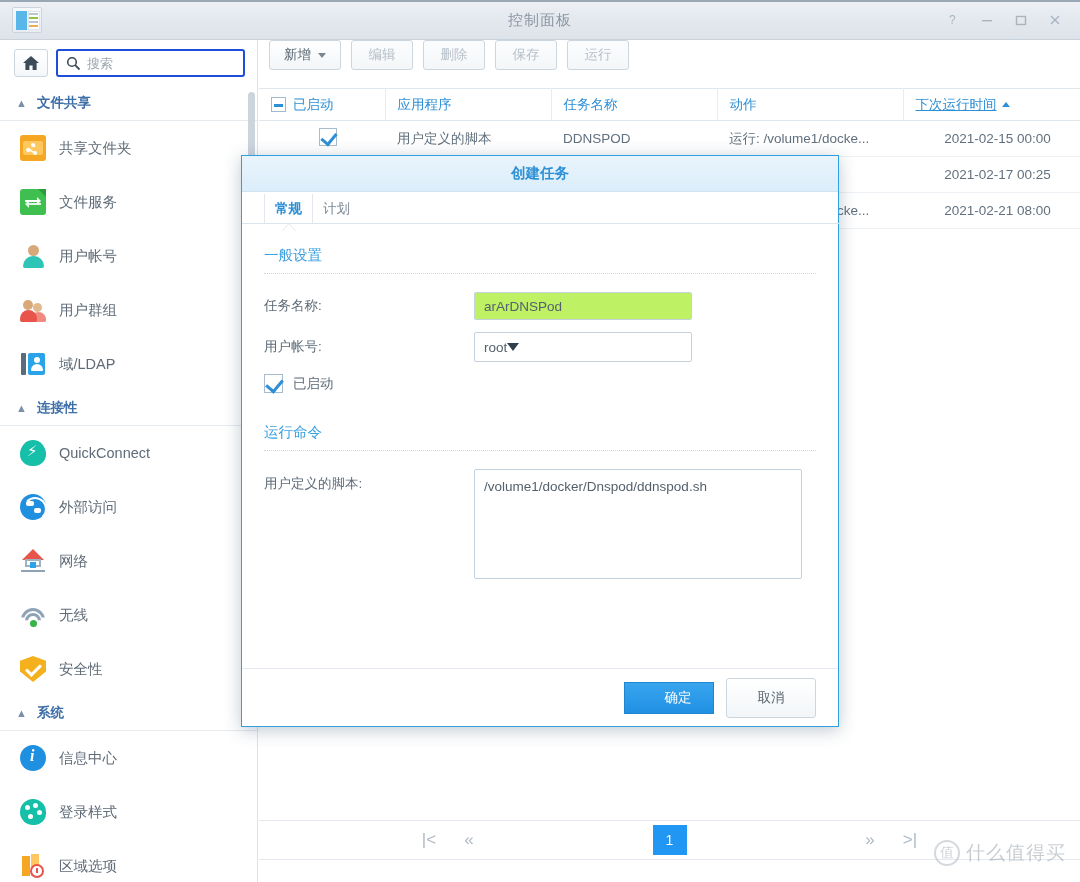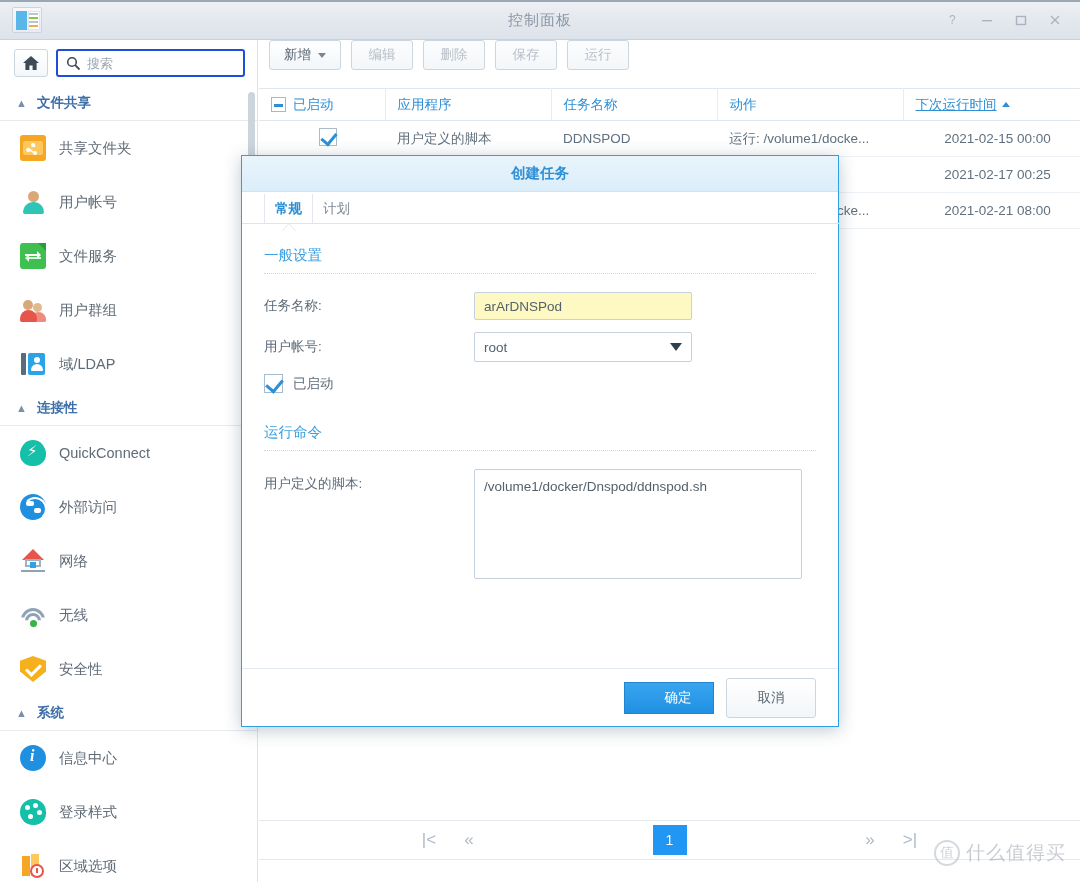--- a/index.html
+++ b/index.html
@@ -219,28 +219,28 @@
     content:""; position:absolute; left:50%; margin-left:-7px; bottom:-8px;
     width:0;height:0;border-left:7px solid transparent;border-right:7px solid transparent;
     border-bottom:8px solid #fff; filter:drop-shadow(0 -1px 0 #dde5ec);
   }
   .modal-body{ padding:22px 22px 0 22px; height:440px; position:relative; }
   .sec-title{ font-size:14.5px; color:#3aa0e0; padding-bottom:8px; }
   .dotted{ border-bottom:1px dotted #cdd8e2; margin-bottom:18px; }
   .frow{ display:flex; align-items:center; margin-bottom:12px; }
   .flabel{ width:210px; font-size:13.5px; color:#5d6a77; }
   .finput{
-    width:218px; height:28px; border:1px solid #c5d2dd; background:#fef9c3; border-radius:2px;
+    width:218px; height:28px; border:1px solid #c5d2dd; background:#bef264; border-radius:2px;
     font-size:13.5px; color:#54616d; padding:0 9px; outline:none;
     font-family:"Liberation Sans","DejaVu Sans",sans-serif;
   }
   .fselect{
     width:218px; height:30px; border:1px solid #c5d2dd; background:#fff; border-radius:2px;
     font-size:13.5px; color:#54616d; padding:0 9px; display:flex; align-items:center;
-    justify-content:space-between; cursor:pointer;
+    cursor:pointer;
   }
   .sel-caret{ width:0;height:0;border-left:6px solid transparent;border-right:6px solid transparent;border-top:8px solid #31404e; }
   .chk-row{ display:flex; align-items:center; gap:10px; margin-top:6px; }
   .chk{ width:19px; height:19px; border:1px solid #a8bccd; background:#fff; position:relative; }
   .chk.on:after{
     content:""; position:absolute; left:4px; top:1px; width:8px; height:13px;
     border-right:3px solid #2d8fd5; border-bottom:3px solid #2d8fd5; transform:rotate(40deg);
   }
   .chk-lbl{ font-size:13.5px; color:#5d6a77; }
   .ftext{
@@ -327,34 +327,34 @@
     </div>
     <div class="nav-item">
       <span class="ico ic-folder">
         <svg class="sh" width="14" height="12" viewBox="0 0 14 12">
             <path d="M10 2a2 2 0 1 0-1.9 2L5 6.1A2 2 0 1 0 5 7.9l3.1 2.1A2 2 0 1 0 10 8a2 2 0 0 0-1.4.6L5.6 6.6a2 2 0 0 0 0-1.2L8.6 3.4A2 2 0 0 0 10 4 2 2 0 0 0 10 2z" fill="#fff"></path>
           </svg>
       </span>
       <span>共享文件夹</span>
     </div>
     <div class="nav-item">
-      <span class="ico ic-user">
-        <span class="head"></span>
-          <span class="body"></span>
-      </span>
-      <span>用户帐号</span>
-    </div>
-    <div class="nav-item">
       <span class="ico ic-green">
         <svg class="sh" width="18" height="12" viewBox="0 0 18 12">
             <path d="M1 4h12V1l4 4-4 4V6H1z" fill="#fff"></path>
             <path d="M17 9H5v3L1 8l4-4v3h12z" fill="#fff" opacity=".85"></path>
           </svg>
       </span>
       <span>文件服务</span>
+    </div>
+    <div class="nav-item">
+      <span class="ico ic-user">
+        <span class="head"></span>
+          <span class="body"></span>
+      </span>
+      <span>用户帐号</span>
     </div>
     <div class="nav-item">
       <span class="ico ic-users">
         <span class="h2"></span>
           <span class="b2"></span>
           <span class="h1"></span>
           <span class="b1"></span>
       </span>
       <span>用户群组</span>
     </div>

